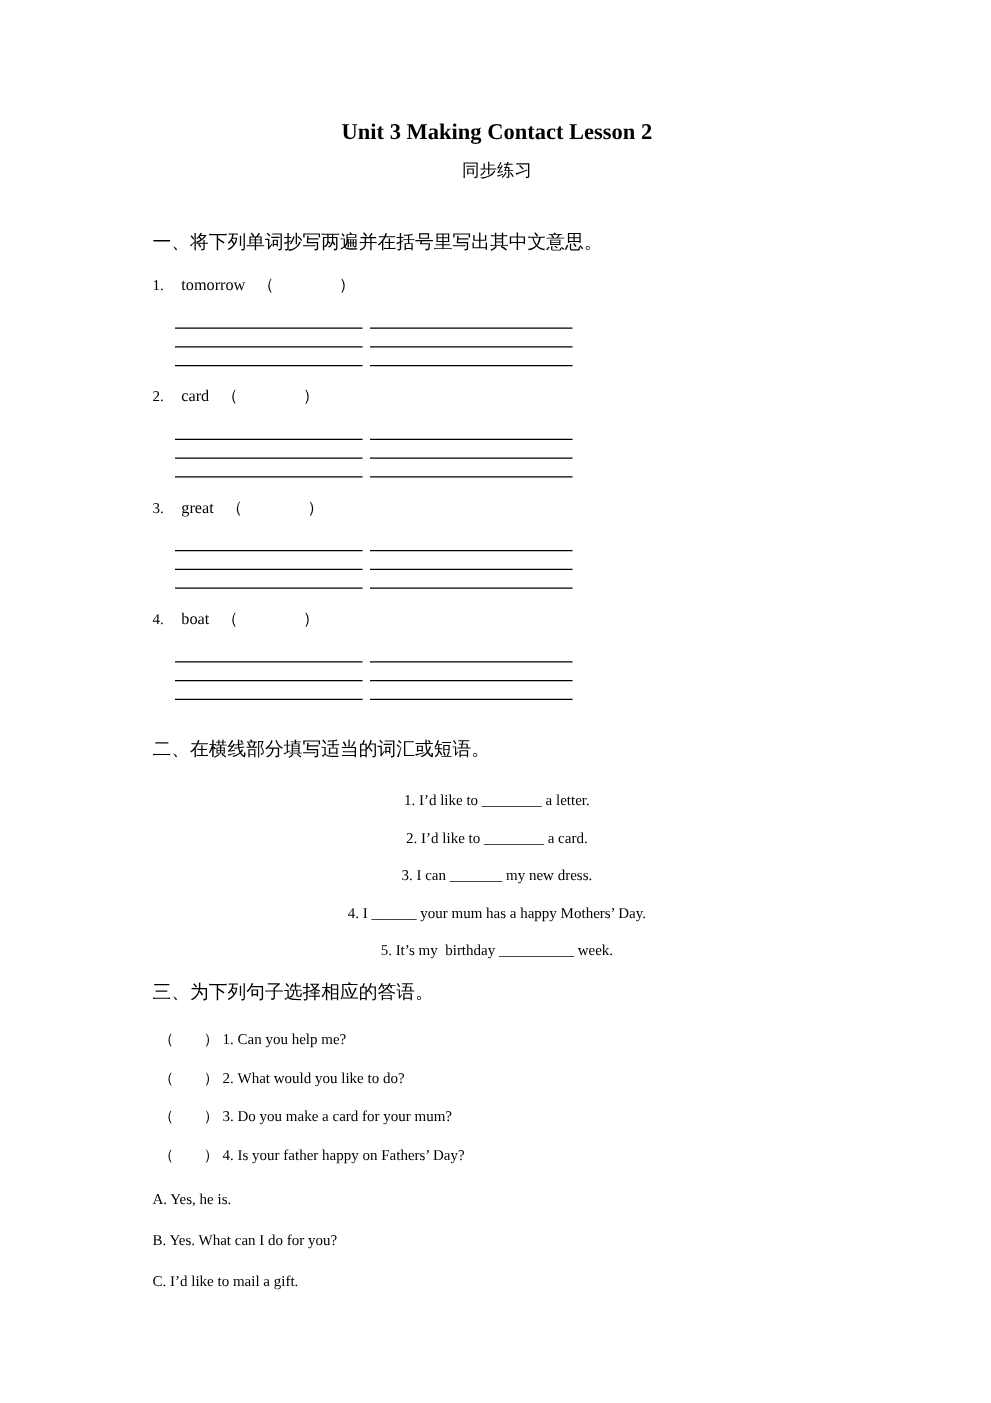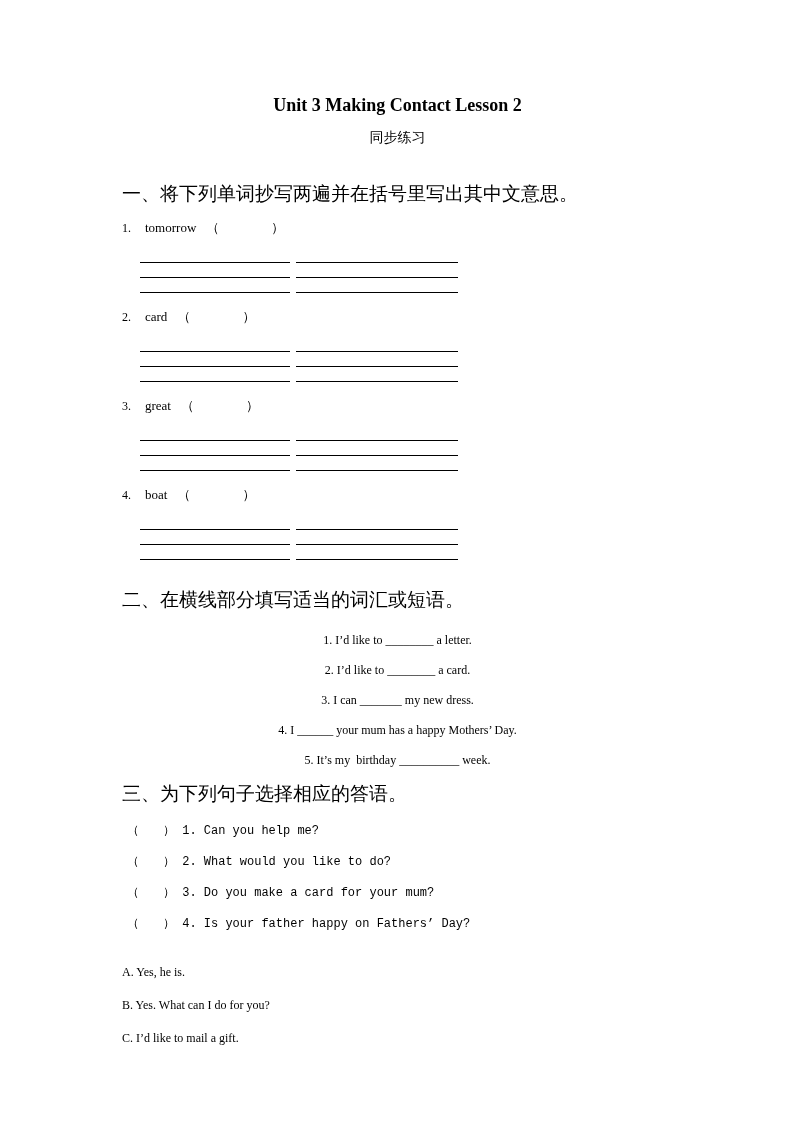--- a/index.html
+++ b/index.html
@@ -24,21 +24,21 @@
     line-height: 22px;
   }
   .subtitle {
     text-align: center;
     font-size: 14px;
     font-weight: normal;
     line-height: 20px;
     margin-top: 12px;
   }
   .sec-heading {
-    font-size: 19px;
+    font-size: 15px;
     font-weight: normal;
     line-height: 20px;
     margin-top: 36px;
     white-space: pre;
   }
   .sec-heading.two { margin-top: 30px; }
   .sec-heading.three { margin-top: 16px; }
   .word-item { margin-top: 16px; }
   .word-row {
     font-size: 13px;
@@ -75,30 +75,29 @@
     white-space: pre;
     text-align: center;
   }
   .fill-sentence.first { margin-top: 22px; }
   .choice-question {
     font-size: 12px;
     line-height: 15px;
     margin-top: 16px;
     margin-left: 5px;
     white-space: pre;
-    font-family: Liberation Mono, monospace;
   }
   .choice-question.first { margin-top: 20px; }
   .answer-option {
     font-size: 12px;
     line-height: 15px;
     margin-top: 18px;
     white-space: pre;
   }
-  .answer-option.first { margin-top: 33px; }
+  .answer-option.first { margin-top: 20px; }
 </style>
 </head>
 <body>
 
 <div class="page">
 
   <h1 class="title">Unit 3 Making Contact Lesson 2</h1>
   <h2 class="subtitle">同步练习</h2>
 
   <h3 class="sec-heading one">一、将下列单词抄写两遍并在括号里写出其中文意思。</h3>

